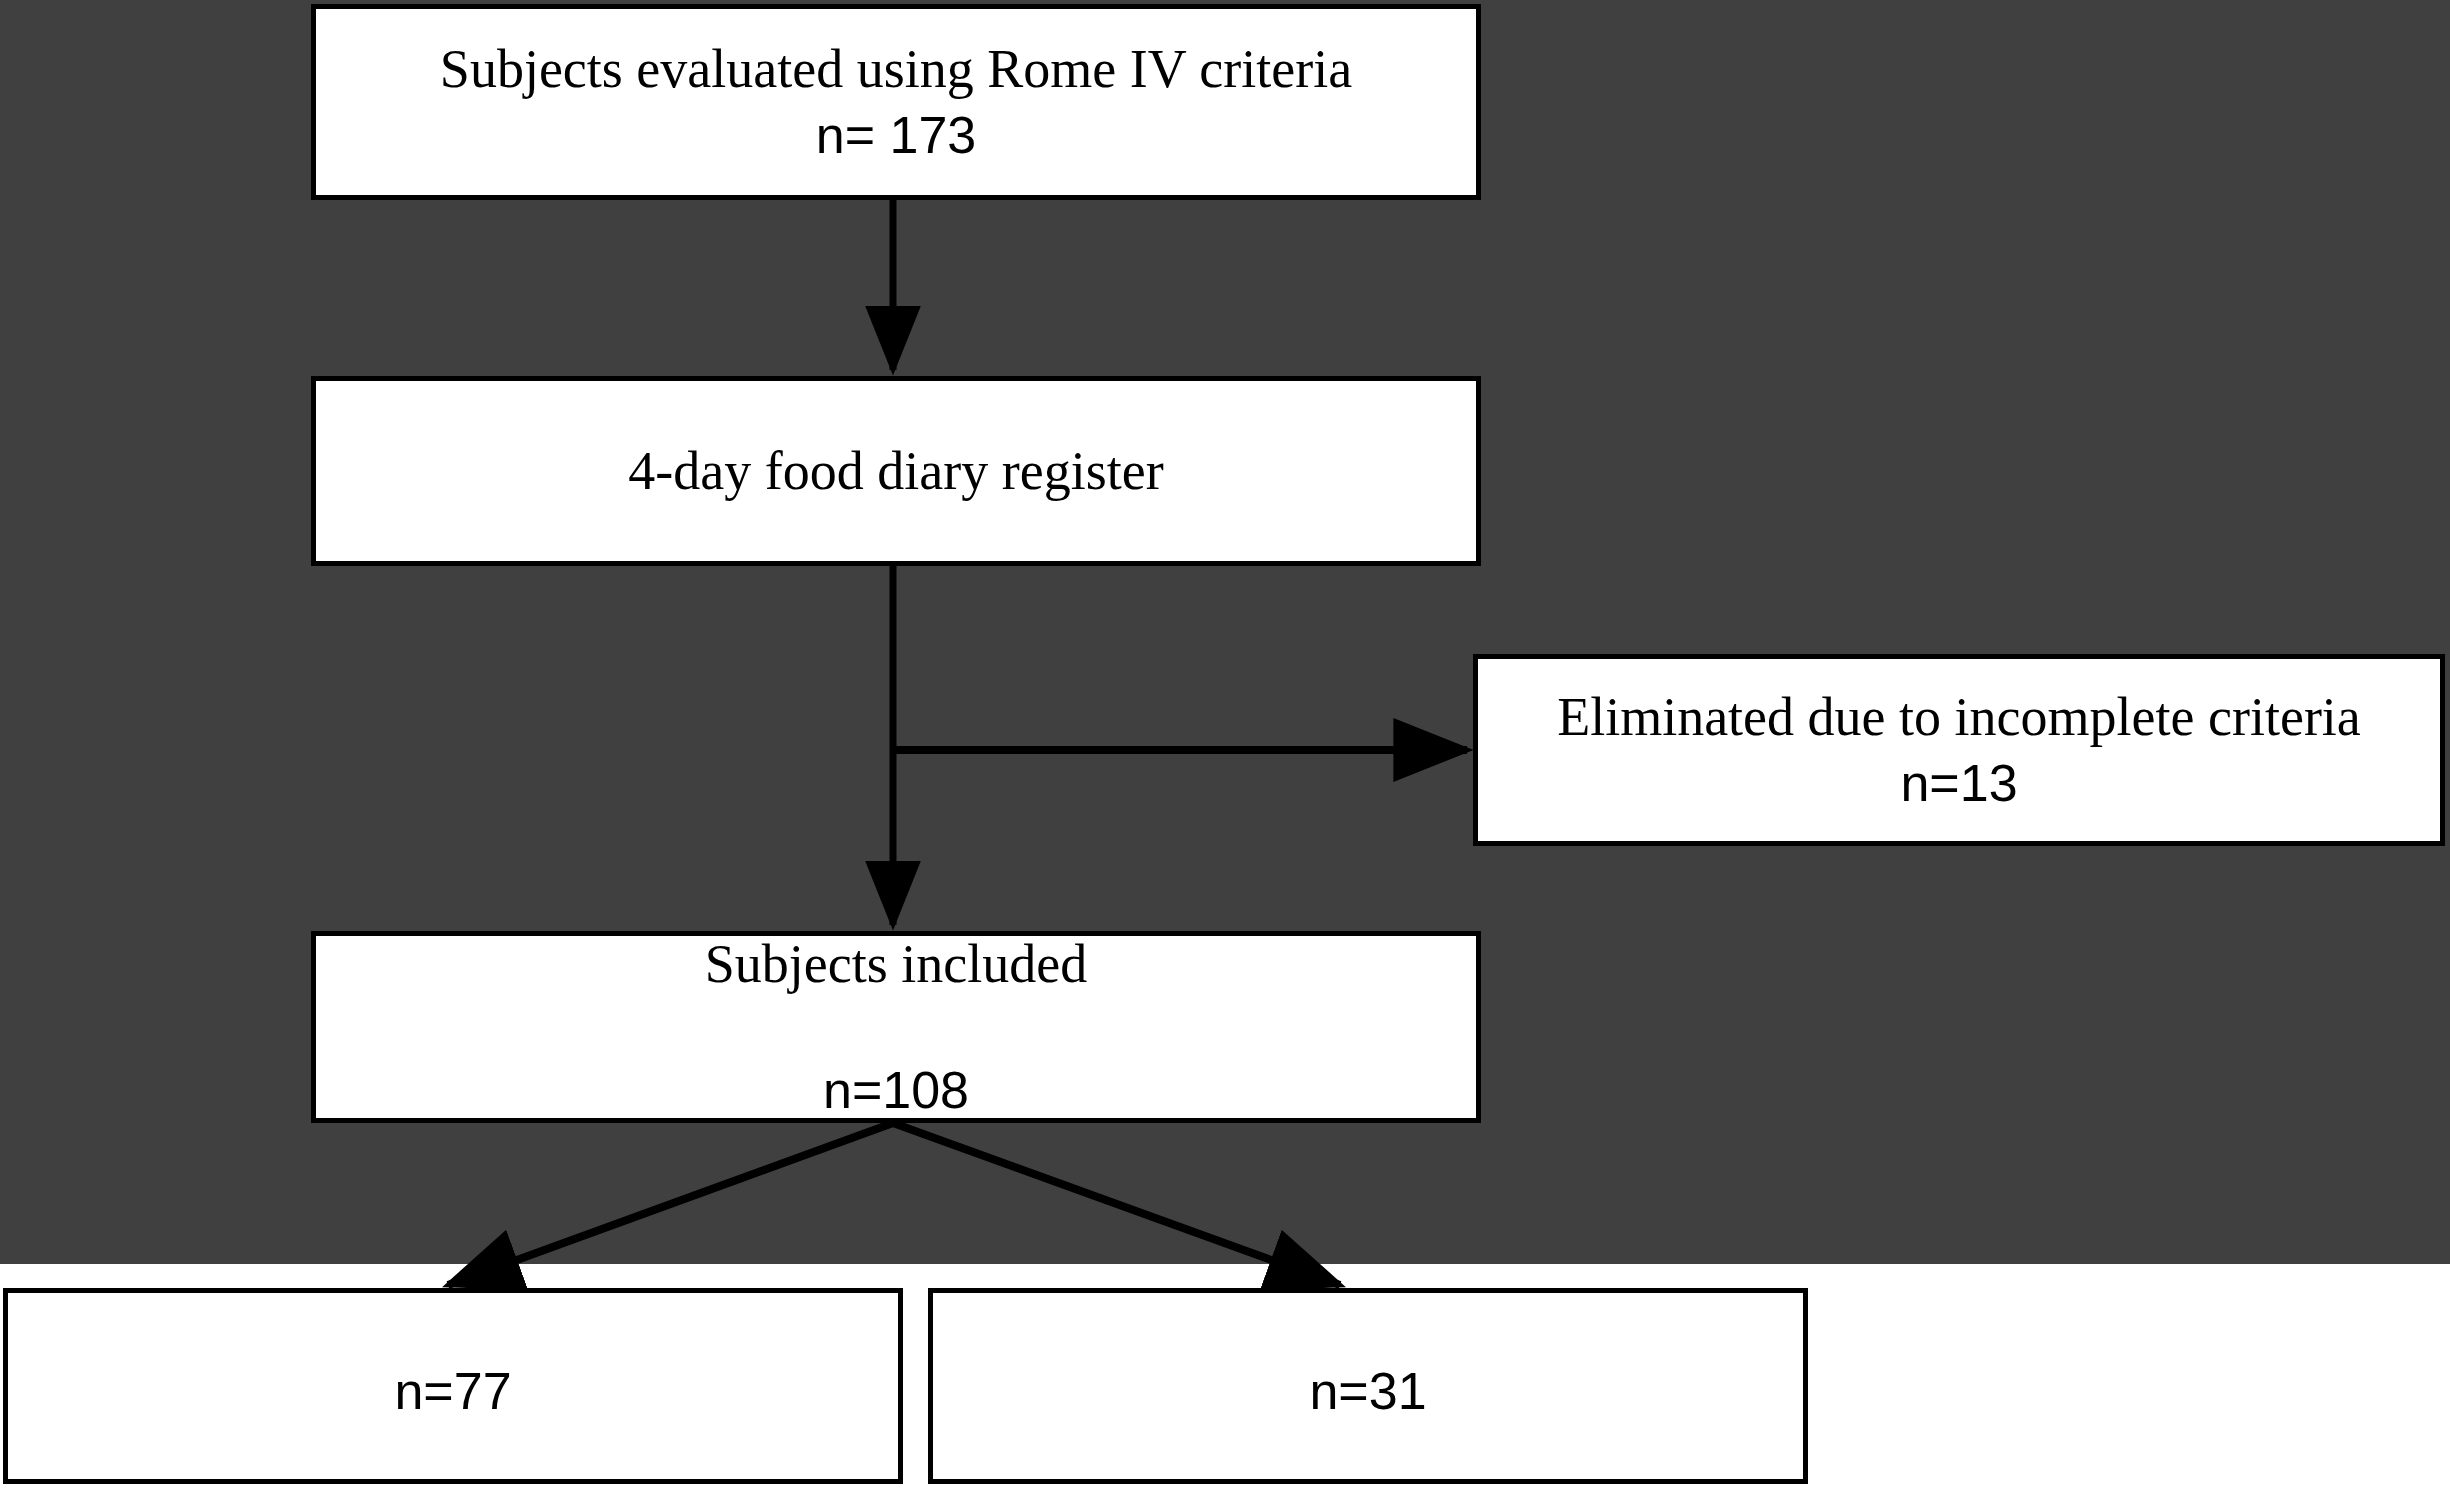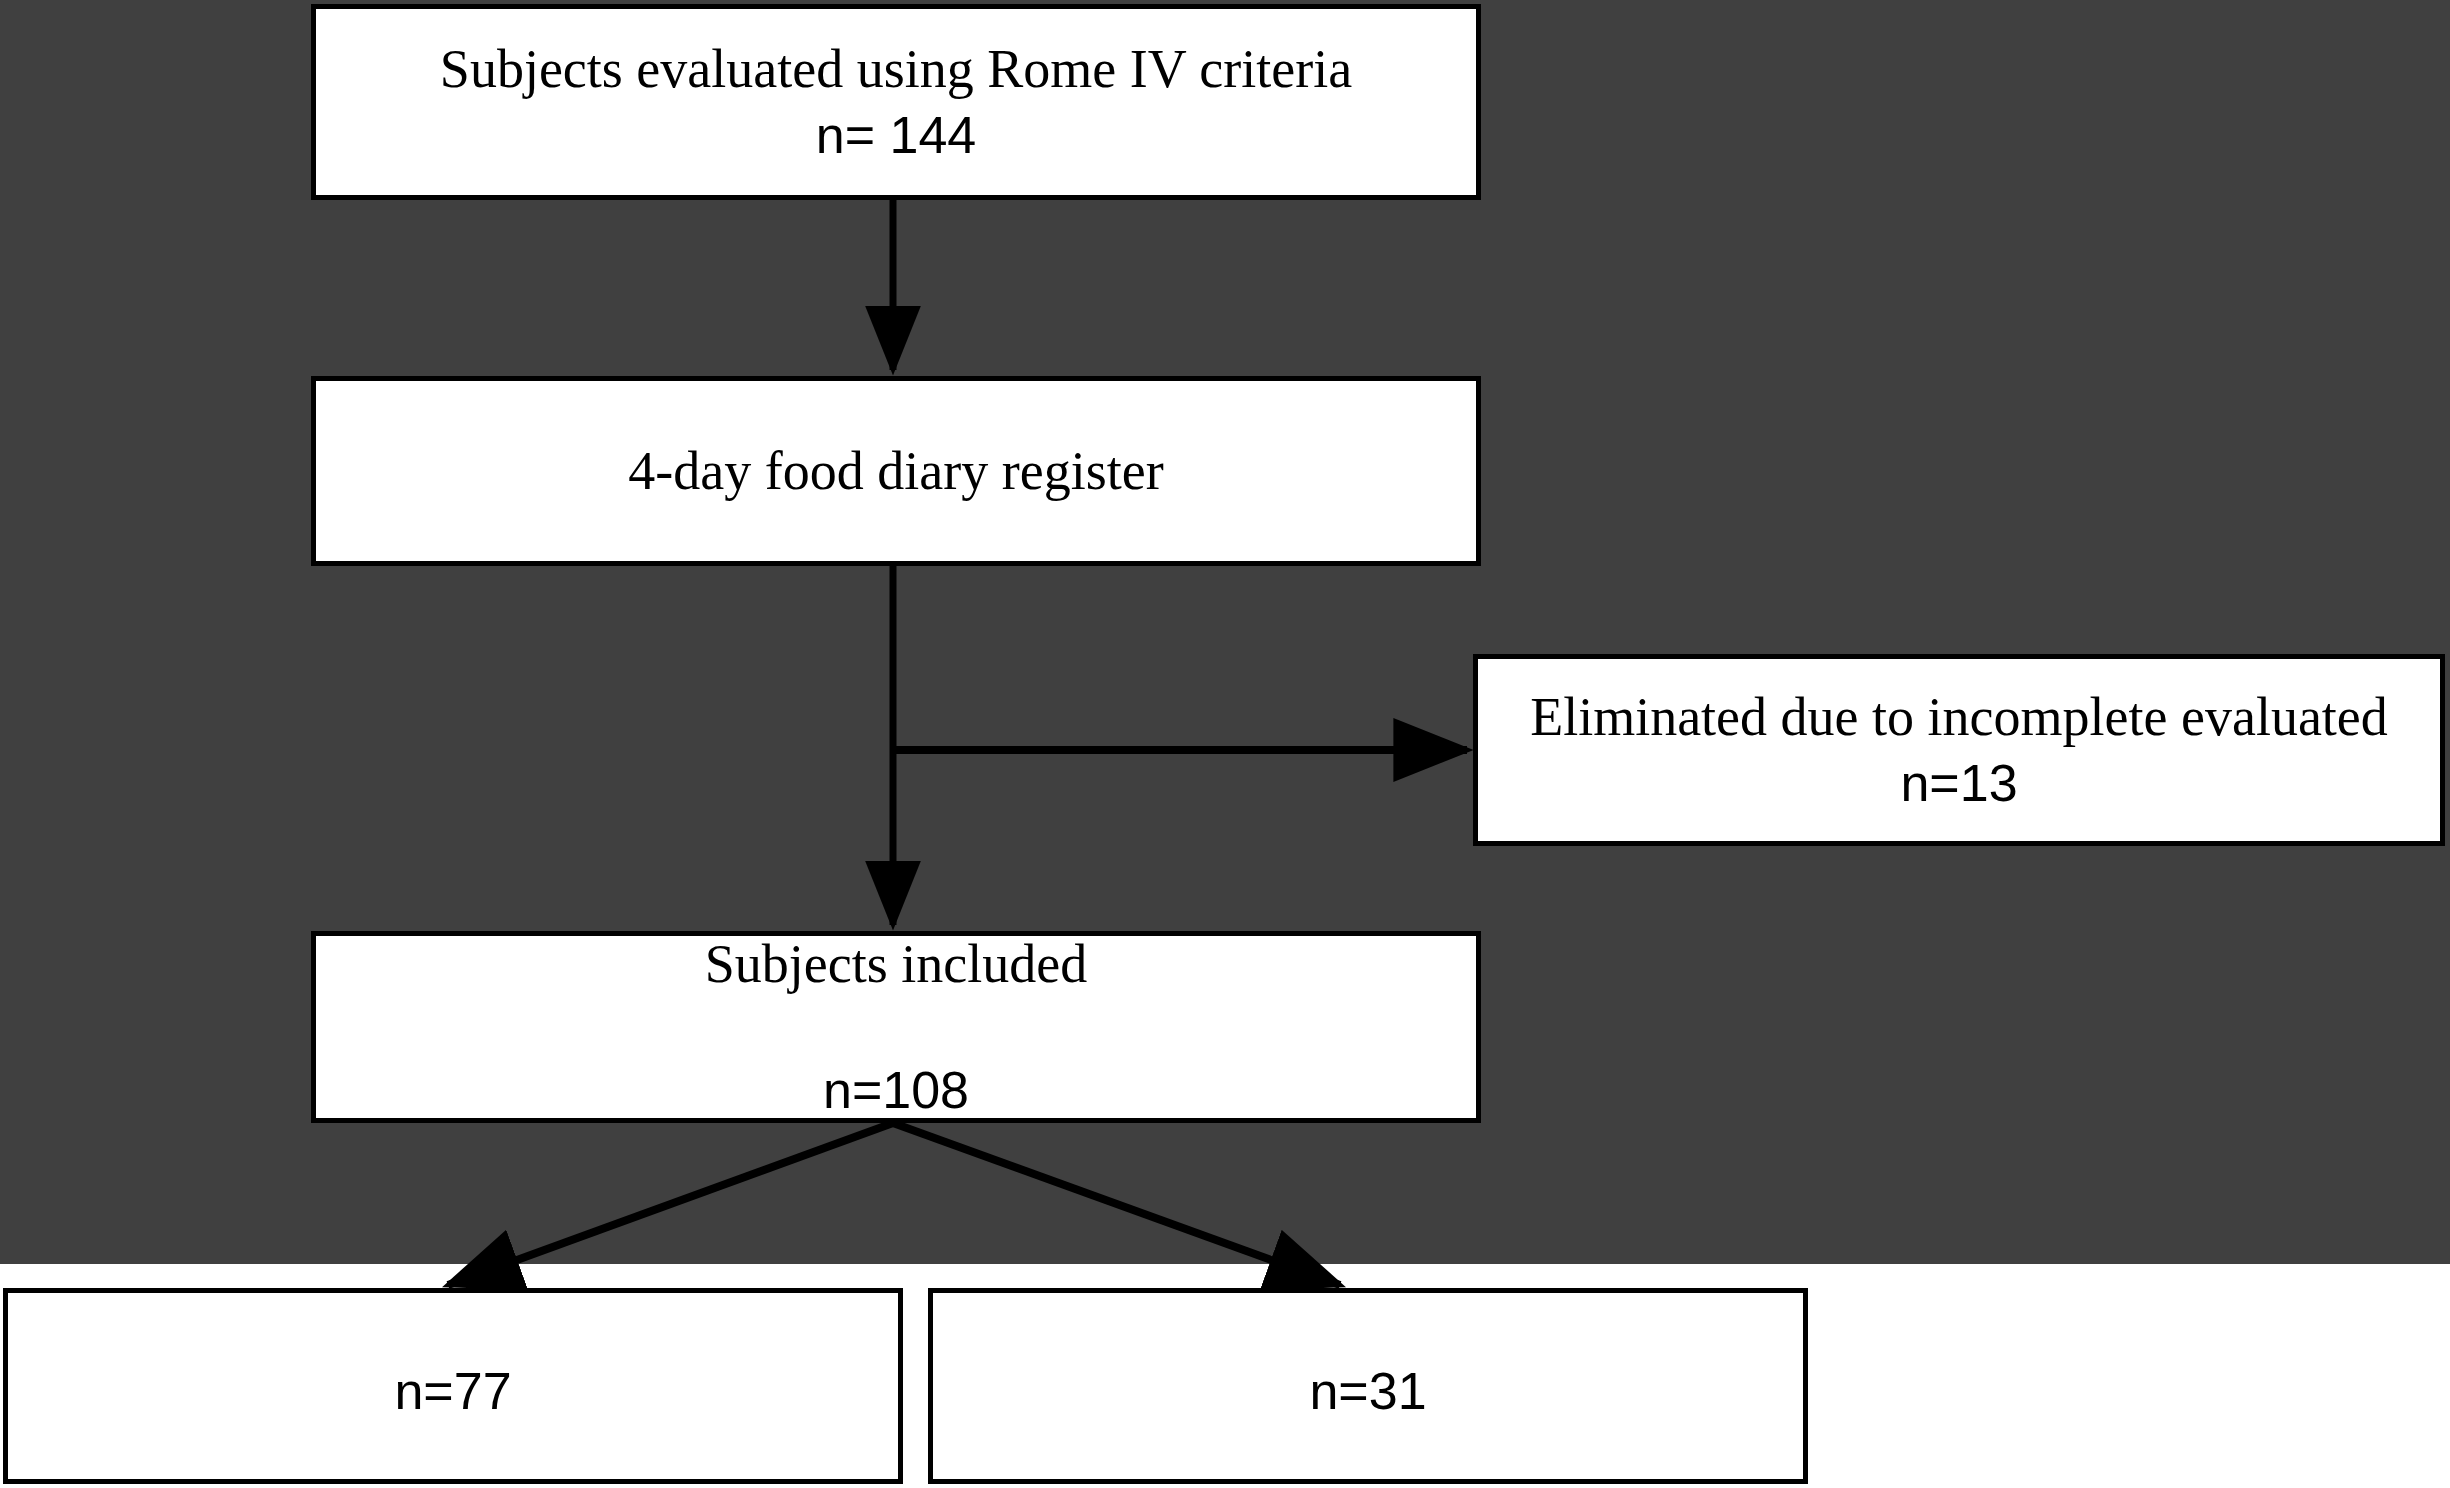--- a/index.html
+++ b/index.html
@@ -81,29 +81,29 @@
 
     <line x1="893" y1="750" x2="1467" y2="750" stroke="#000000" stroke-width="8" marker-end="url(#arrowhead)"></line>
 
     <line x1="893" y1="1123" x2="448" y2="1285" stroke="#000000" stroke-width="8" marker-end="url(#arrowhead)"></line>
 
     <line x1="893" y1="1123" x2="1340" y2="1285" stroke="#000000" stroke-width="8" marker-end="url(#arrowhead)"></line>
   </svg>
 
   <div class="node-box" id="box-subjects-evaluated">
     <div class="node-title">Subjects evaluated using Rome IV criteria</div>
-    <div class="node-count">n= 144</div>
+    <div class="node-count">n= 173</div>
   </div>
 
   <div class="node-box" id="box-food-diary">
     <div class="node-title node-title-only">4-day food diary register</div>
   </div>
 
   <div class="node-box" id="box-eliminated">
-    <div class="node-title">Eliminated due to incomplete evaluated</div>
+    <div class="node-title">Eliminated due to incomplete criteria</div>
     <div class="node-count">n=13</div>
   </div>
 
   <div class="node-box" id="box-subjects-included">
     <div class="node-title">Subjects included</div>
     <div class="node-count">n=108</div>
   </div>
 
   <div class="node-box" id="box-subjects-ibs">
     <div class="node-count">n=77</div>

